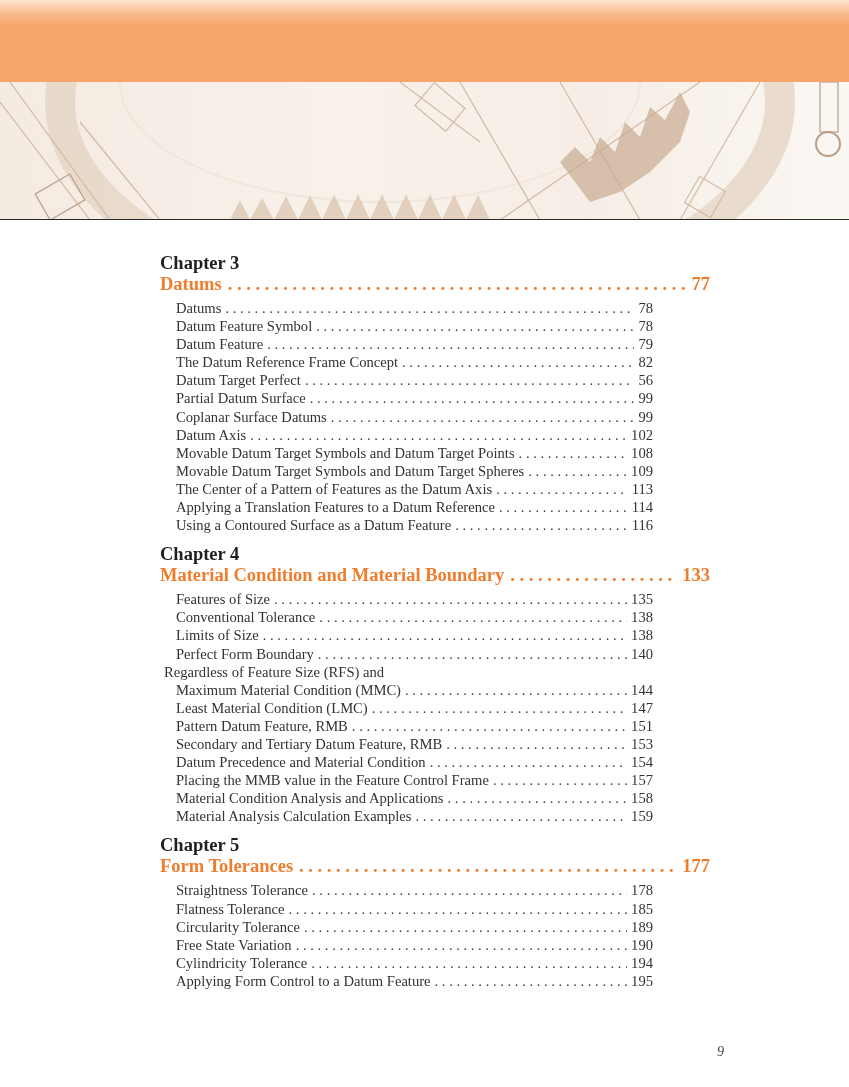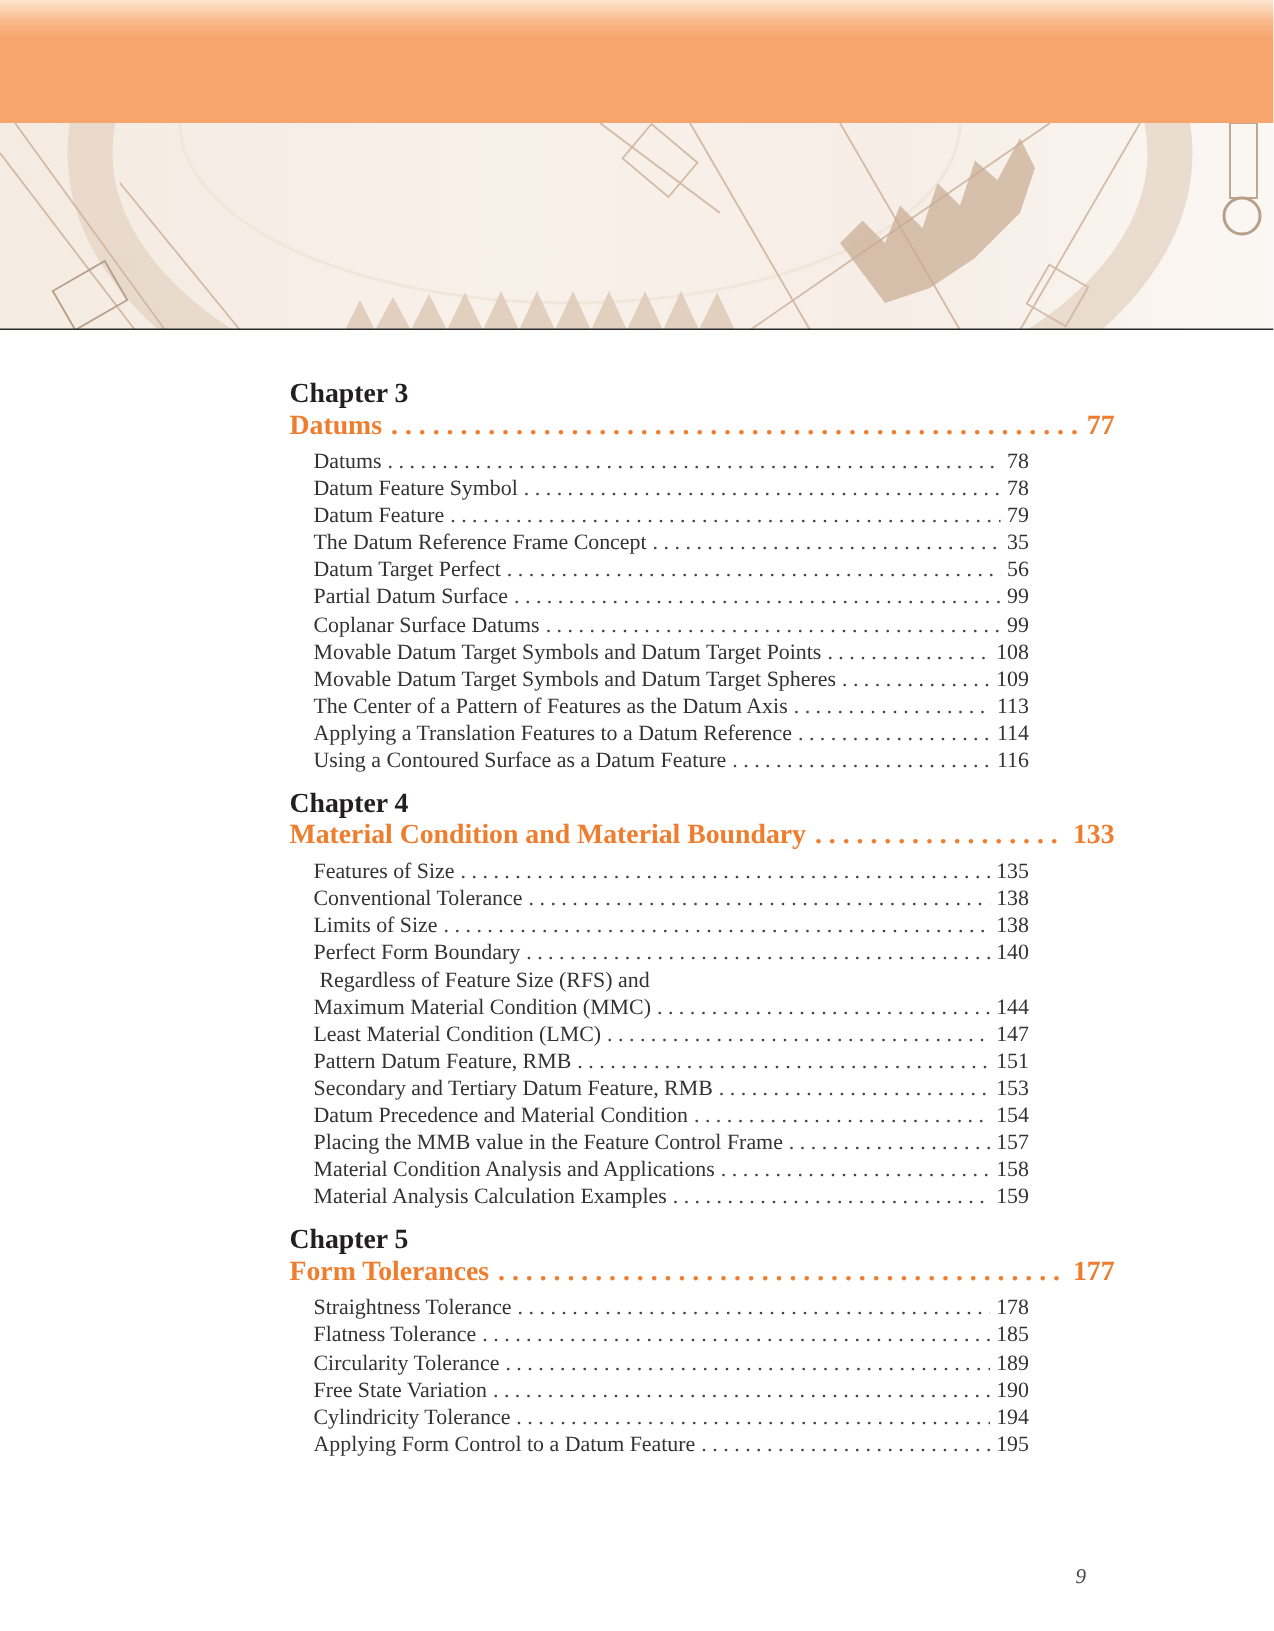--- a/index.html
+++ b/index.html
@@ -6,32 +6,32 @@
   body { width:849px; height:1087px; background:#ffffff; position:relative; overflow:hidden;
          font-family:"Liberation Serif", "DejaVu Serif", serif; color:#2a2a2a; }
   .banner { position:absolute; left:0; top:0; width:849px; height:220px; overflow:hidden; }
   .banner-band { position:absolute; left:0; top:0; width:849px; height:82px;
     background:linear-gradient(to bottom, #fde6d0 0px, #f9b98a 14px, #f7a56d 26px, #f7a56d 82px); }
   .banner-art { position:absolute; left:0; top:82px; width:849px; height:138px;
     background:linear-gradient(to right, #f4ebe2 0%, #f8f1ea 40%, #f6eee6 70%, #fbf7f3 100%); }
   .banner-art svg { position:absolute; left:0; top:0; }
   .rule { position:absolute; left:0; top:219px; width:849px; height:2px; background:#2b2b2b; }
 
-  .toc { position:absolute; left:193px; top:253px; width:550px; }
+  .toc { position:absolute; left:160px; top:253px; width:550px; }
   .chapter { margin-bottom:10px; }
   .chapter-label { font-size:18.5px; font-weight:bold; color:#231f20; line-height:21px; }
   .chapter-title-row { display:flex; align-items:baseline; font-size:18.5px; font-weight:bold;
     color:#ef7d2e; line-height:21px; margin-bottom:4px; }
   .leader { flex:1; overflow:hidden; white-space:nowrap; margin:0 6px; letter-spacing:0; }
   .leader::after { content:". . . . . . . . . . . . . . . . . . . . . . . . . . . . . . . . . . . . . . . . . . . . . . . . . . . . . . . . . . . . . . . . . . . . . . . . . . . . . . . . . . . . . . . . . . . . . . . . . . . . . . . . . . . . . . . . . ."; }
   .entry { display:flex; align-items:baseline; font-size:14.6px; line-height:18.1px; margin-left:16px; width:477px; color:#333; }
   .entry.indent-text .entry-text { padding-left:30px; }
   .entry .leader { margin:0 4px; color:#444; }
   .entry-page { text-align:center; }
-  .entry-text-only { font-size:14.6px; line-height:18.1px; margin-left:20px; color:#333; }
+  .entry-text-only { font-size:14.6px; line-height:18.1px; margin-left:4px; color:#333; }
   .page-number { position:absolute; left:717px; top:1044px; font-size:14px; font-style:italic; color:#444; }
 </style>
 </head>
 <body>
 
 <div class="banner">
   <div class="banner-band"></div>
   <div class="banner-art">
     <svg width="849" height="138" viewBox="0 0 849 138">
       <g fill="none" stroke="#c9ad95" stroke-width="1.2" opacity="0.8">
@@ -80,36 +80,41 @@
         <span class="entry-page">78</span>
       </div>
     <div class="entry">
         <span>Datum Feature</span>
         <span class="leader"></span>
         <span class="entry-page">79</span>
       </div>
     <div class="entry">
         <span>The Datum Reference Frame Concept</span>
         <span class="leader"></span>
-        <span class="entry-page">35</span>
+        <span class="entry-page">82</span>
       </div>
     <div class="entry">
         <span>Datum Target Perfect</span>
         <span class="leader"></span>
         <span class="entry-page">56</span>
       </div>
     <div class="entry">
         <span>Partial Datum Surface</span>
         <span class="leader"></span>
         <span class="entry-page">99</span>
       </div>
     <div class="entry">
         <span>Coplanar Surface Datums</span>
         <span class="leader"></span>
         <span class="entry-page">99</span>
+      </div>
+    <div class="entry">
+        <span>Datum Axis</span>
+        <span class="leader"></span>
+        <span class="entry-page">102</span>
       </div>
     <div class="entry">
         <span>Movable Datum Target Symbols and Datum Target Points</span>
         <span class="leader"></span>
         <span class="entry-page">108</span>
       </div>
     <div class="entry">
         <span>Movable Datum Target Symbols and Datum Target Spheres</span>
         <span class="leader"></span>
         <span class="entry-page">109</span>

